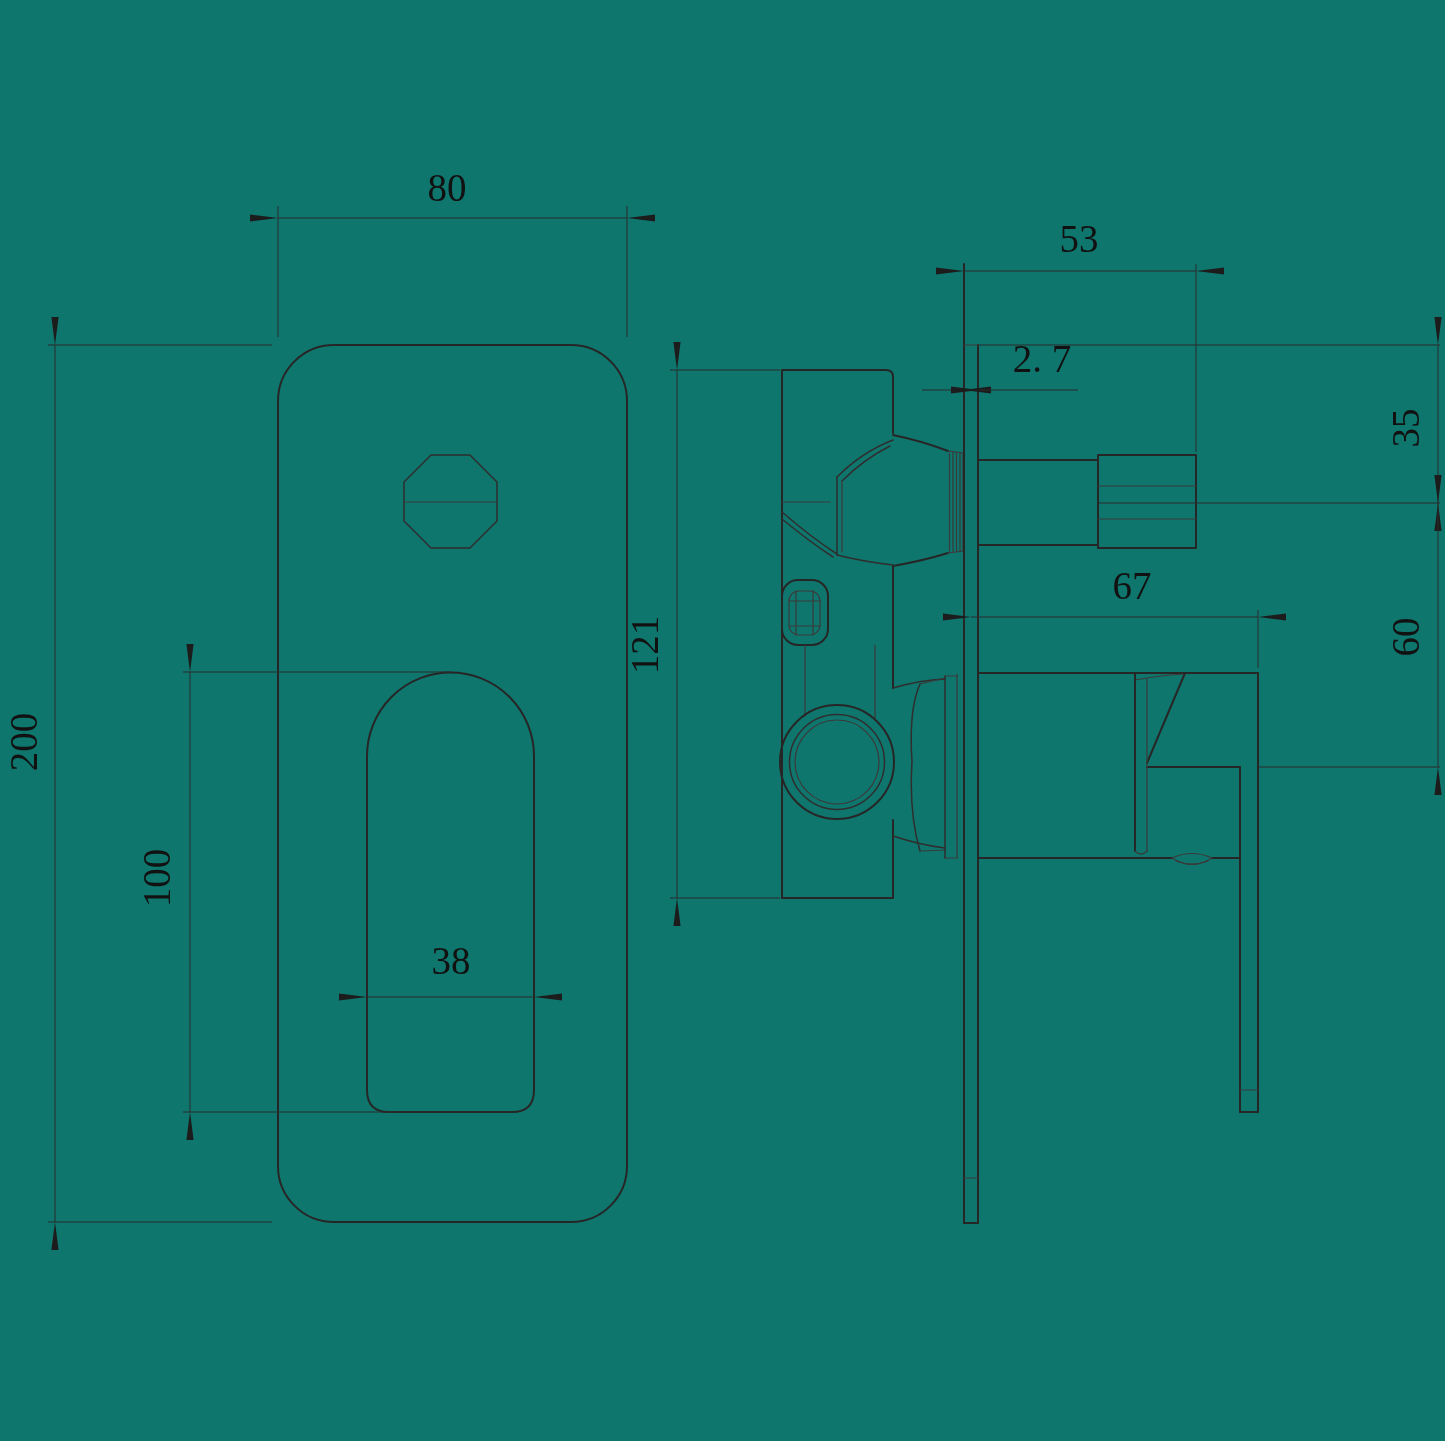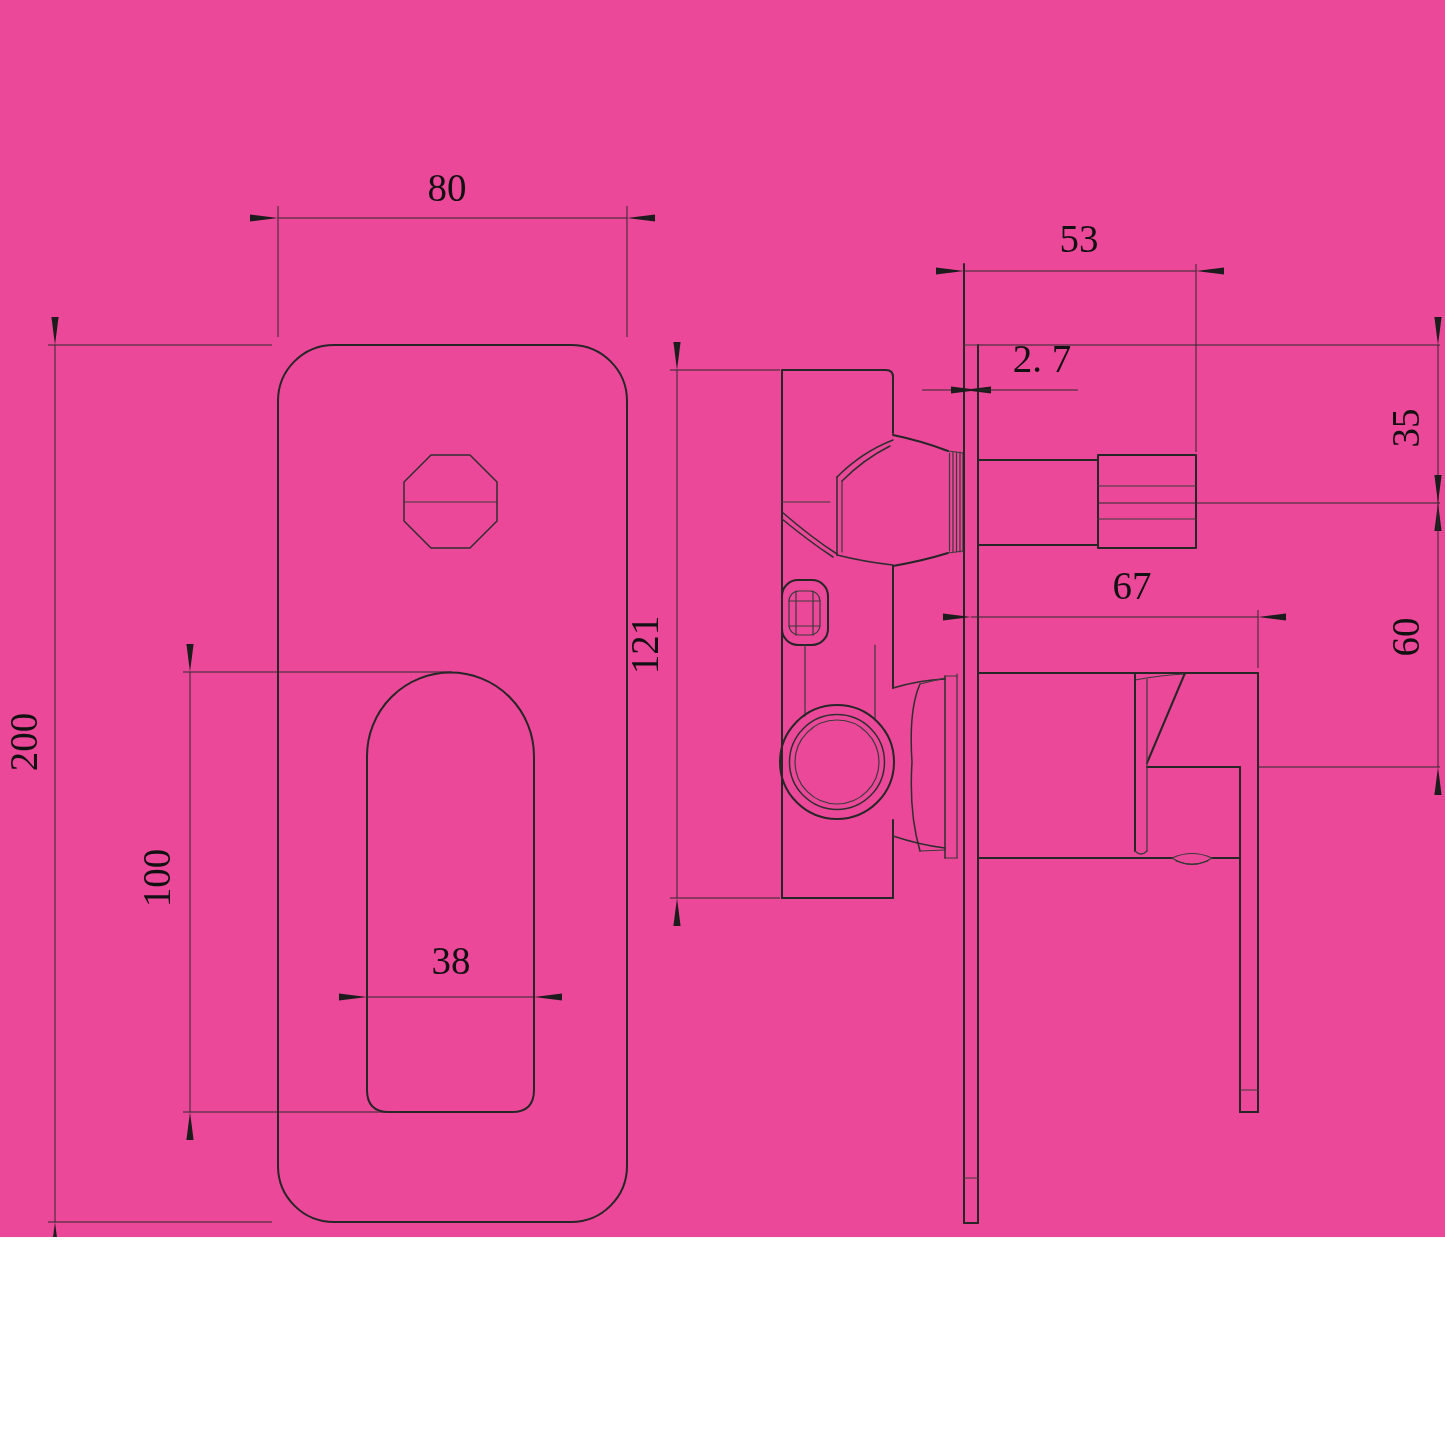--- a/index.html
+++ b/index.html
@@ -3,22 +3,22 @@
 <meta charset="utf-8">
 <style>
   html, body {
     margin: 0;
     padding: 0;
     background: #ffffff;
     font-family: "Liberation Serif", serif;
   }
   .stage {
     width: 1445px;
-    height: 1237px;
-    background: #ec4899;
+    height: 1441px;
+    background: #0f766e;
     position: relative;
     overflow: hidden;
   }
   svg { display: block; }
   .obj  { stroke: #262626; stroke-width: 2;   fill: none; stroke-linejoin: round; stroke-linecap: round; }
   .mid  { stroke: #2e2e2e; stroke-width: 1.5; fill: none; stroke-linejoin: round; stroke-linecap: round; }
   .thin { stroke: #3a3a3a; stroke-width: 1.2; fill: none; stroke-linejoin: round; stroke-linecap: round; }
   .dim  { stroke: #2b2b2b; stroke-width: 1;   fill: none; stroke-linecap: butt; }
   text.dimt {
     font-family: "Liberation Serif", serif;

